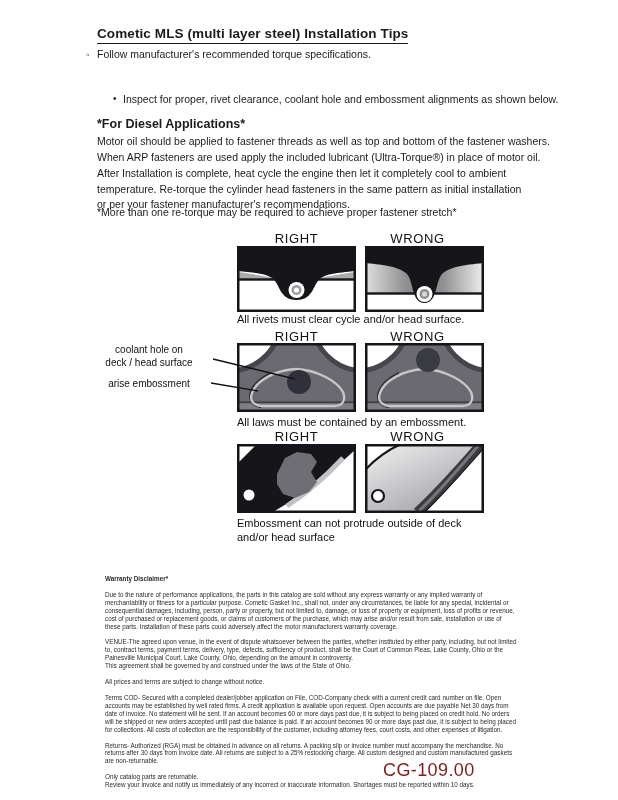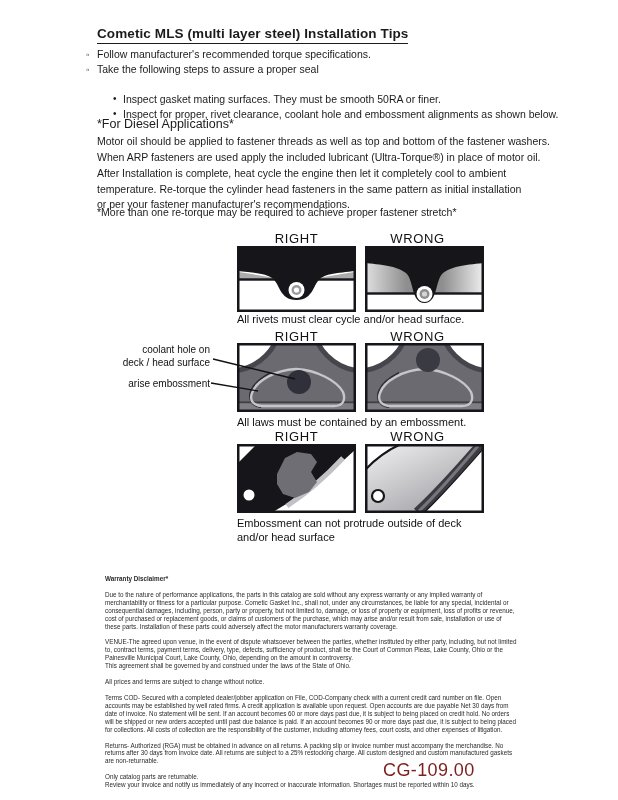--- a/index.html
+++ b/index.html
@@ -22,61 +22,59 @@
     letter-spacing:.1px;
     white-space:nowrap;
   }
   .bullets{ left:86px; top:47px; font-size:10.5px; line-height:15px; }
   .bullet-line{ position:relative; padding-left:11px; white-space:nowrap; }
   .bullet-line::before{ content:"◦"; position:absolute; left:0; top:0; font-size:10px; }
   .sub-bullets{ left:113px; top:92px; font-size:10.5px; line-height:15px; }
   .sub-line{ position:relative; padding-left:10px; white-space:nowrap; }
   .sub-line::before{ content:"•"; position:absolute; left:0; top:-1px; font-size:10px; }
 
-  .diesel-heading{ left:97px; top:117px; font-size:12.5px; font-weight:normal; }
+  .diesel-heading{ left:97px; top:117px; font-size:12.5px; font-weight:bold; }
   .body-para{ left:97px; font-size:10.5px; line-height:15.5px; white-space:pre-line; width:480px; }
   .para1{ top:134px; }
   .para2{ top:166px; }
   .note{ top:205px; }
 
   .dg-header{ width:119px; text-align:center; font-size:13px; letter-spacing:.6px; color:#111; }
   .hd-r1{ top:231px; } .hd-r2{ top:329px; } .hd-r3{ top:429px; }
   .hd-left{ left:237px; } .hd-right{ left:358px; }
 
   .panel{ position:absolute; display:block; }
   .p-r1{ top:246px; } .p-r2{ top:343px; } .p-r3{ top:444px; }
   .p-left{ left:237px; } .p-right{ left:365px; }
 
   .dg-caption{ left:237px; font-size:11px; line-height:13.5px; color:#111; white-space:pre-line; }
   .cap-r1{ top:313px; } .cap-r2{ top:416px; } .cap-r3{ top:517px; }
 
-  .dg-label{ width:122px; text-align:right; font-size:10px; line-height:12.5px; color:#111; white-space:pre-line; }
+  .dg-label{ width:122px; text-align:center; font-size:10px; line-height:12.5px; color:#111; white-space:pre-line; }
   .lbl-coolant{ left:88px; top:344px; }
   .lbl-emboss{ left:88px; top:378px; }
 
   .leader-overlay{ left:0; top:0; width:618px; height:800px; pointer-events:none; }
 
   .legal{ left:105px; top:575px; width:413px; font-size:6.3px; line-height:7.9px; color:#2a2a2c; }
   .legal p{ margin-bottom:8px; }
   .legal .legal-heading{ font-weight:bold; margin-bottom:8px; }
   .legal .tight{ white-space:pre-line; }
 
   .page-number{ left:383px; top:760px; font-size:18px; letter-spacing:.4px; color:#7f1d1d; }
 </style>
 </head>
 <body>
 
 <div class="abs page-title">Cometic MLS (multi layer steel) Installation Tips</div>
 
 <div class="abs bullets">
   <div class="bullet-line">Follow manufacturer's recommended torque specifications.</div>
-  <div class="bullet-line">Take the following steps to assure a proper seal</div>
 </div>
 <div class="abs sub-bullets">
-  <div class="sub-line">Inspect gasket mating surfaces.  They must be smooth 50RA or finer.</div>
   <div class="sub-line">Inspect for proper, rivet clearance, coolant hole and embossment alignments as shown below.</div>
 </div>
 
 <div class="abs diesel-heading">*For Diesel Applications*</div>
 <div class="abs body-para para1">Motor oil should be applied to fastener threads as well as top and bottom of the fastener washers.
 When ARP fasteners are used apply the included lubricant (Ultra-Torque®) in place of motor oil.</div>
 <div class="abs body-para para2">After Installation is complete, heat cycle the engine then let it completely cool to ambient
 temperature. Re-torque the cylinder head fasteners in the same pattern as initial installation
 or per your fastener manufacturer's recommendations.</div>
 <div class="abs body-para note">*More than one re-torque may be required to achieve proper fastener stretch*</div>

